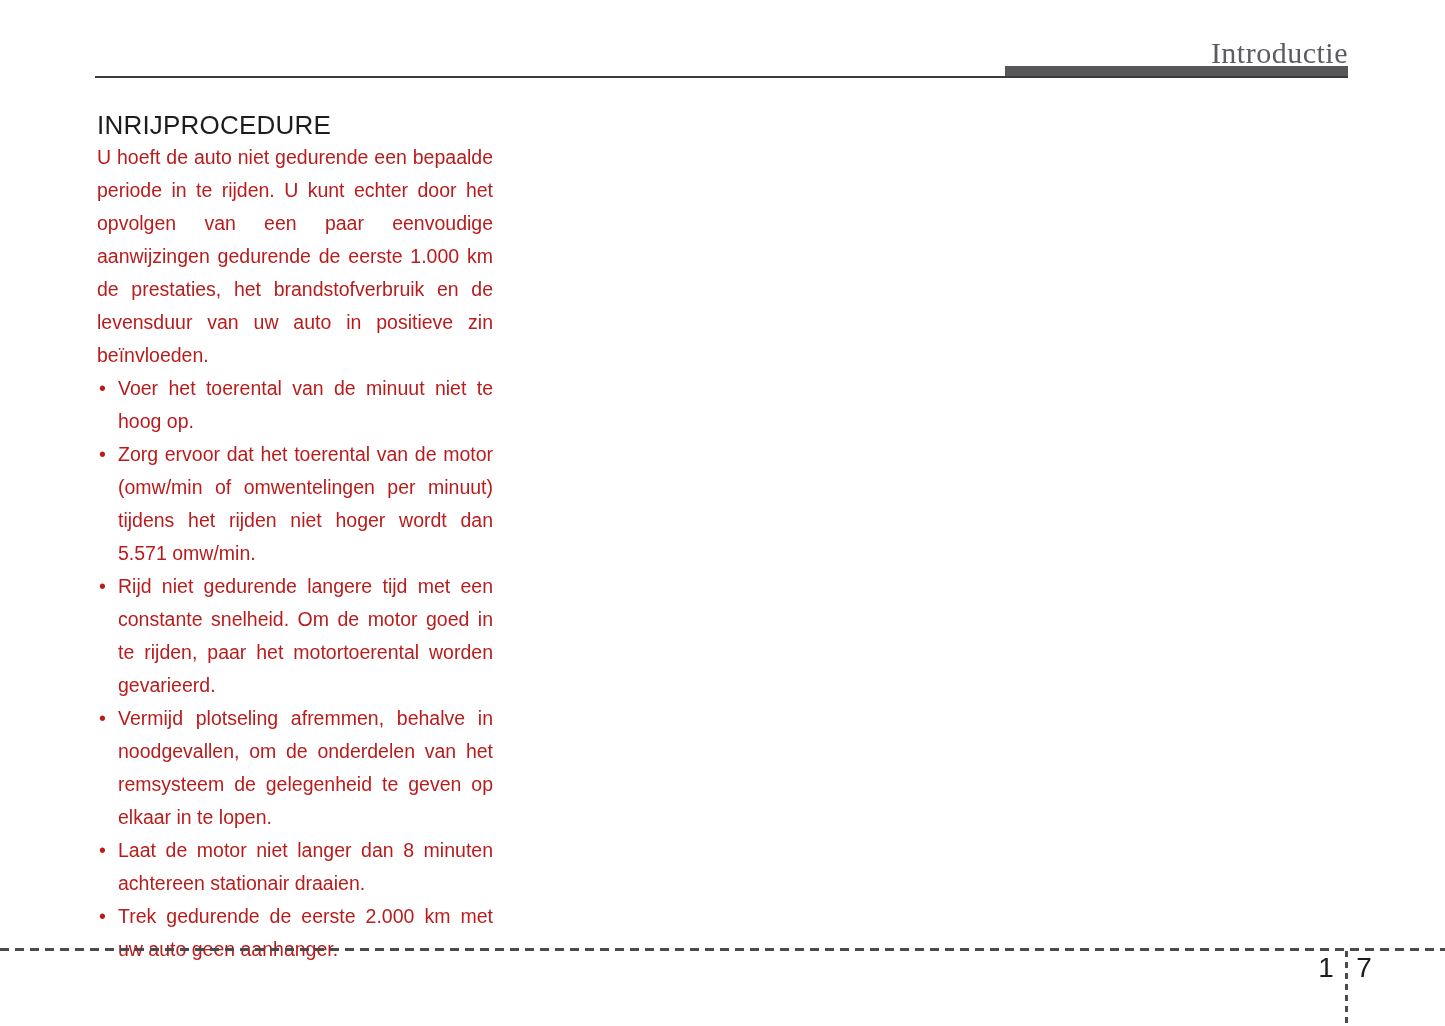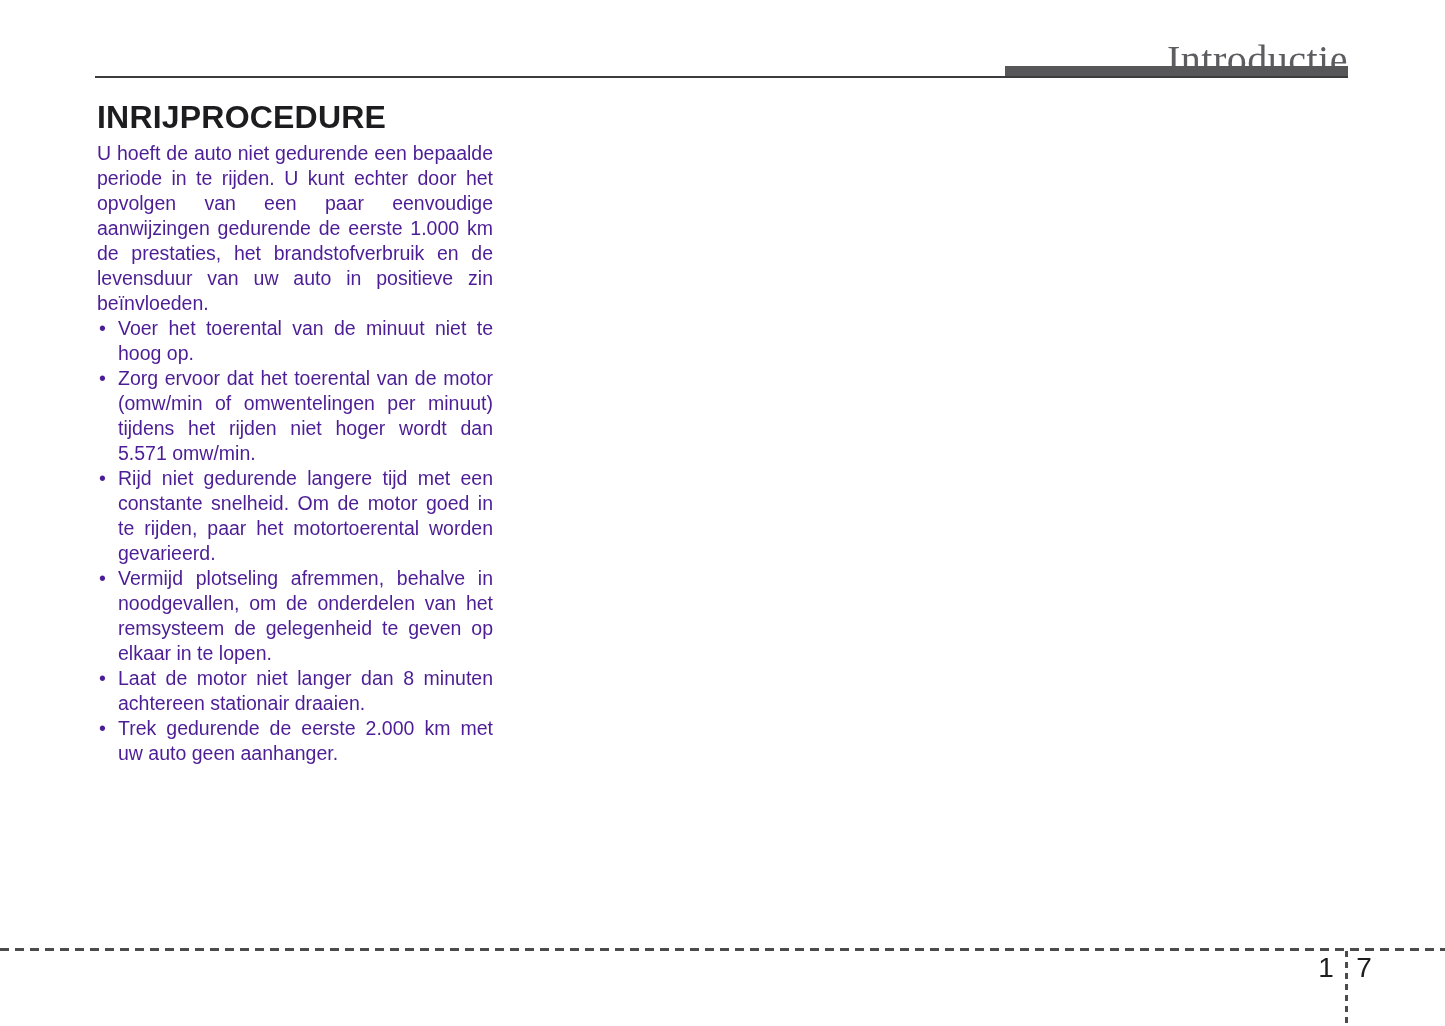--- a/index.html
+++ b/index.html
@@ -11,21 +11,21 @@
     color: #222222;
     overflow: hidden;
   }
 
   
   .chapter-label {
     position: absolute;
     top: 36px;
     right: 97px;
     font-family: "Liberation Serif", serif;
-    font-size: 40px;
+    font-size: 30px;
     color: #5d5d61;
     letter-spacing: 0.5px;
   }
   .header-bar {
     position: absolute;
     top: 66px;
     left: 1005px;
     width: 343px;
     height: 10px;
     background: #57575a;
@@ -35,37 +35,37 @@
     top: 76px;
     left: 95px;
     width: 1253px;
     height: 2px;
     background: #3c3c3e;
   }
 
   
   .section-title {
     position: absolute;
-    top: 99px;
+    top: 110px;
     left: 97px;
-    font-size: 32px;
-    font-weight: bold;
+    font-size: 26px;
+    font-weight: normal;
     color: #1d1d1f;
     letter-spacing: 0.2px;
   }
 
   
   .body-col {
     position: absolute;
     top: 141px;
     left: 97px;
     width: 396px;
     font-size: 19.5px;
-    line-height: 25px;
-    color: #4c1d95;
+    line-height: 33px;
+    color: #b91c1c;
   }
   .intro { text-align: justify; }
   .bullets { list-style: none; }
   .bullets li {
     position: relative;
     padding-left: 21px;
     text-align: justify;
   }
   .bullet-marker {
     position: absolute;

